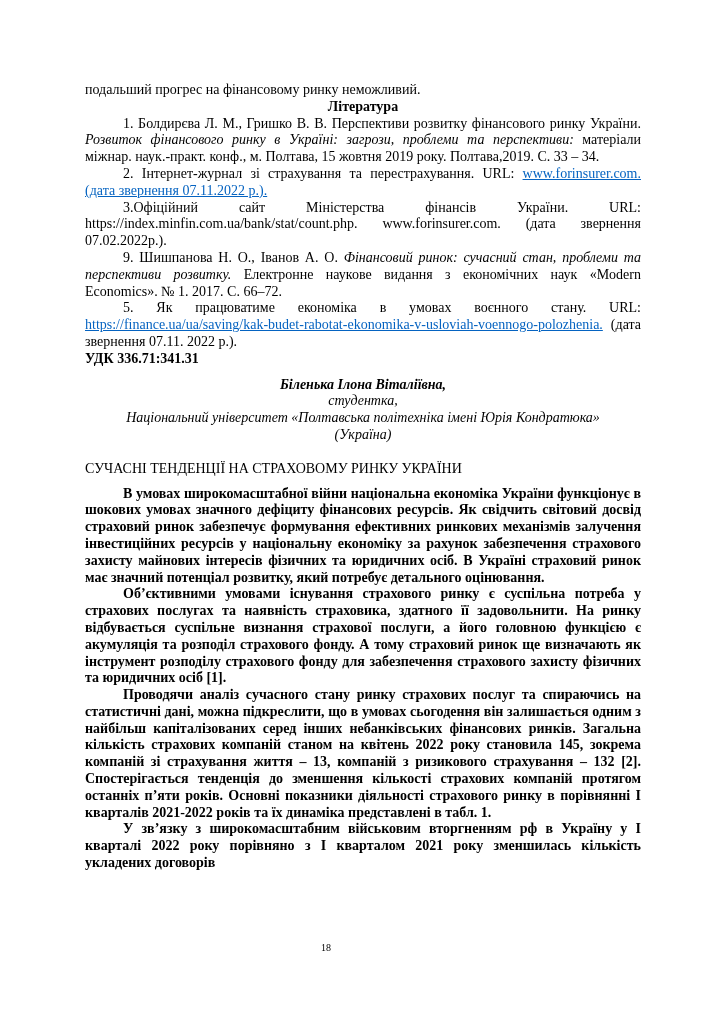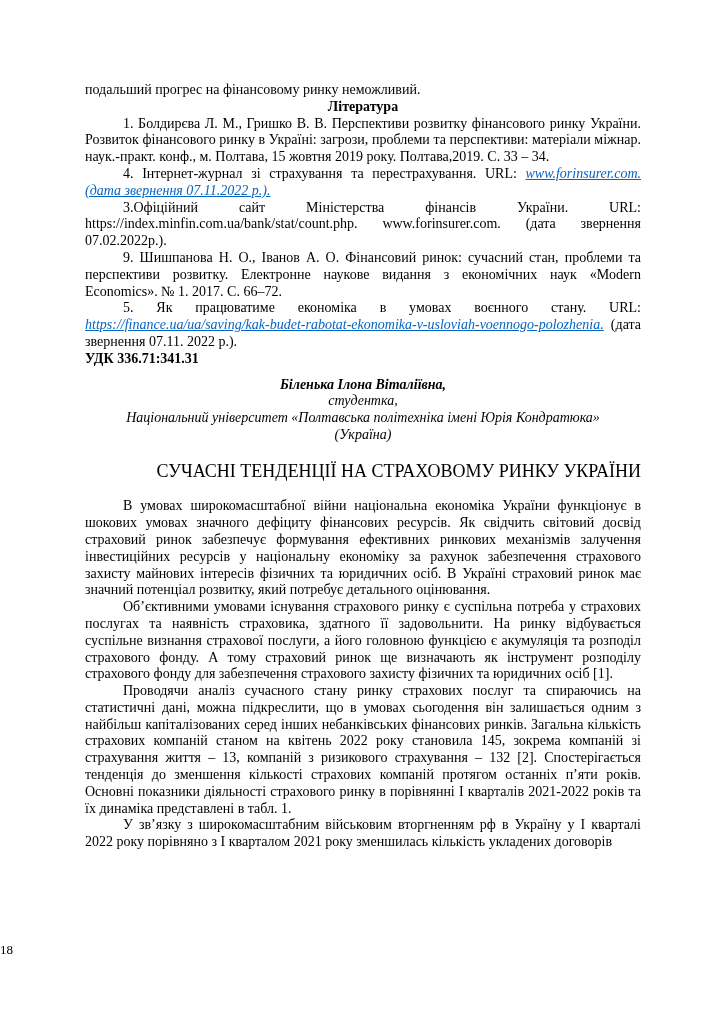--- a/index.html
+++ b/index.html
@@ -27,62 +27,62 @@
     width:556px;
   }
   .para{
     font-size:14px;
     line-height:1.2;
     text-align:justify;
     overflow-wrap:anywhere;
     margin:0;
   }
   .ref{text-indent:38px;}
-  .indent{text-indent:38px;}
+  .indent{text-indent:38px;font-weight:bold;}
   .gap-above{}
   .center{text-align:center;}
   .bold{font-weight:bold;}
   .italic{font-style:italic;text-align:center;}
   .bold-italic{font-weight:bold;font-style:italic;}
   .byline{margin-top:9px;}
   .article-title{
-    font-size:18px;
+    font-size:14px;
     line-height:1.2;
-    text-align:right;
-    margin:17px 0 16px 0;
+    text-align:left;
+    margin:17px 0 8px 0;
   }
-  .seg-italic{}
+  .seg-italic{font-style:italic;}
   .seg-link{
     color:var(--color-link);
     text-decoration:underline;
     cursor:pointer;
-    font-style:italic;
   }
   .page-footer{
     position:absolute;
     left:0;
     right:0;
     top:942px;
-    font-size:13px;
+    text-align:center;
+    font-size:10px;
     line-height:1.2;
   }
 </style>
 </head>
 <body>
 
 <div class="page">
   <main class="content">
 
     <p class="para">подальший прогрес на фінансовому ринку неможливий.</p>
 
     <p class="para center bold gap-above">Література</p>
 
     <section>
       <p class="para ref"><span class="seg seg-normal">1. Болдирєва Л. М., Гришко В. В. Перспективи розвитку фінансового ринку України. </span><span class="seg seg-italic">Розвиток фінансового ринку в Україні: загрози, проблеми та перспективи:</span><span class="seg seg-normal"> матеріали міжнар. наук.-практ. конф., м. Полтава, 15 жовтня 2019 року. Полтава,2019. С. 33 – 34.</span></p>
-      <p class="para ref"><span class="seg seg-normal">4. Інтернет-журнал зі страхування та перестрахування. URL: </span><span class="seg seg-link">www.forinsurer.com.</span><span class="seg seg-normal"> </span><span class="seg seg-link">(дата звернення 07.11.2022 р.).</span></p>
+      <p class="para ref"><span class="seg seg-normal">2. Інтернет-журнал зі страхування та перестрахування. URL: </span><span class="seg seg-link">www.forinsurer.com.</span><span class="seg seg-normal"> </span><span class="seg seg-link">(дата звернення 07.11.2022 р.).</span></p>
       <p class="para ref"><span class="seg seg-normal">3.Офіційний сайт Міністерства фінансів України. URL: https://index.minfin.com.ua/bank/stat/count.php. www.forinsurer.com. (дата звернення 07.02.2022р.).</span></p>
       <p class="para ref"><span class="seg seg-normal">9. Шишпанова Н. О., Іванов А. О. </span><span class="seg seg-italic">Фінансовий ринок: сучасний стан, проблеми та перспективи розвитку.</span><span class="seg seg-normal"> Електронне наукове видання з економічних наук «Modern Economics». № 1. 2017. С. 66–72.</span></p>
       <p class="para ref"><span class="seg seg-normal">5. Як працюватиме економіка в умовах воєнного стану. URL: </span><span class="seg seg-link">https://finance.ua/ua/saving/kak-budet-rabotat-ekonomika-v-usloviah-voennogo-polozhenia.</span><span class="seg seg-normal"> (дата звернення 07.11. 2022 р.).</span></p>
     </section>
 
     <p class="para bold gap-above">УДК 336.71:341.31</p>
 
     <div class="byline">
       <p class="para center bold-italic">Біленька Ілона Віталіївна,</p>
       <p class="para center italic">студентка,</p>

